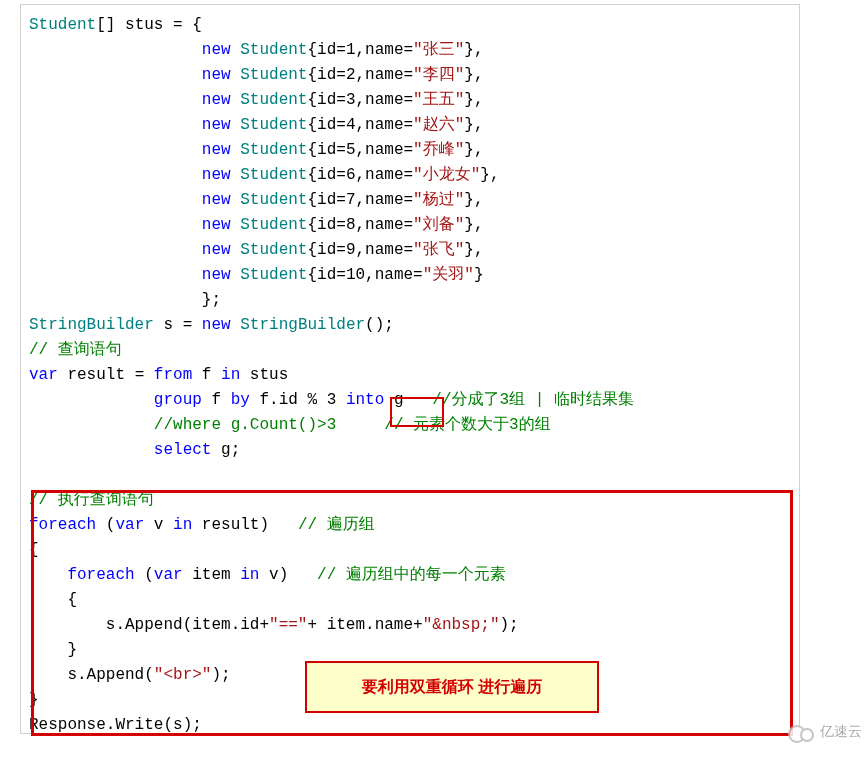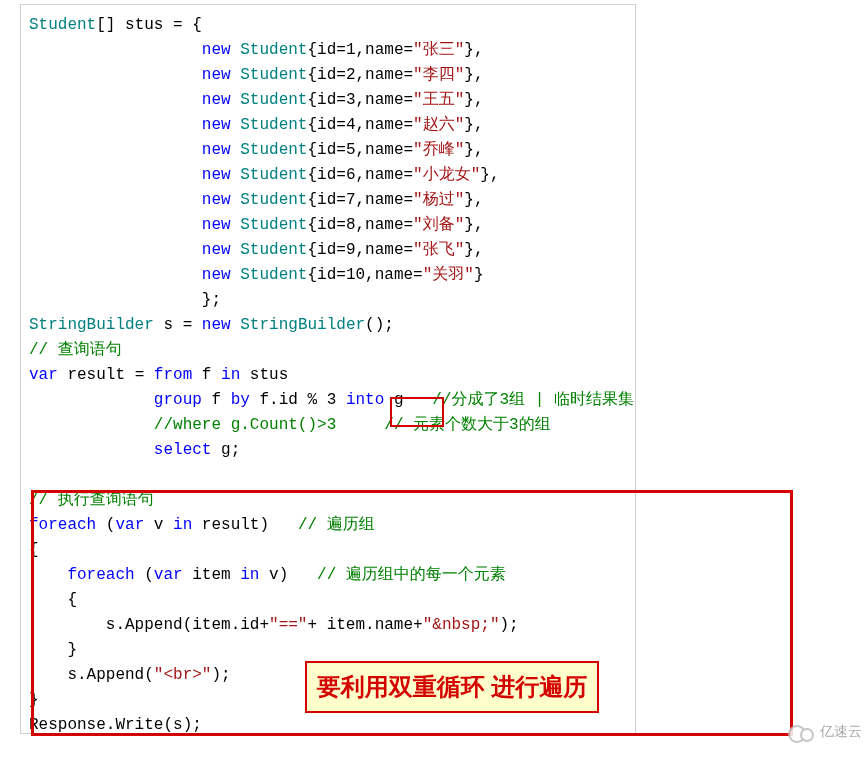--- a/index.html
+++ b/index.html
@@ -11,21 +11,21 @@
     width: 868px;
     height: 764px;
     position: relative;
     overflow: hidden;
   }
   .code-container {
     border: 1px solid #d0d0d0;
     margin: 4px 20px 4px 20px;
     padding: 8px 8px 8px 8px;
     background: #fff;
-    width: 616px;
+    width: 780px;
     height: 730px;
     box-sizing: border-box;
     position: relative;
   }
   pre {
     margin: 0;
     font-family: "Consolas", "Courier New", monospace;
     font-size: 16px;
     line-height: 25px;
     white-space: pre;
@@ -60,21 +60,21 @@
     background: #ffffcc;
     left: 284px;
     top: 656px;
     width: 290px;
     height: 48px;
     display: flex;
     align-items: center;
     justify-content: center;
     color: #d40000;
     font-family: "Microsoft YaHei", "SimSun", sans-serif;
-    font-size: 24px;
+    font-size: 16px;
     font-weight: bold;
   }
   .watermark {
     position: absolute;
     right: 6px;
     bottom: 22px;
     display: flex;
     align-items: center;
     gap: 6px;
     color: #999;

